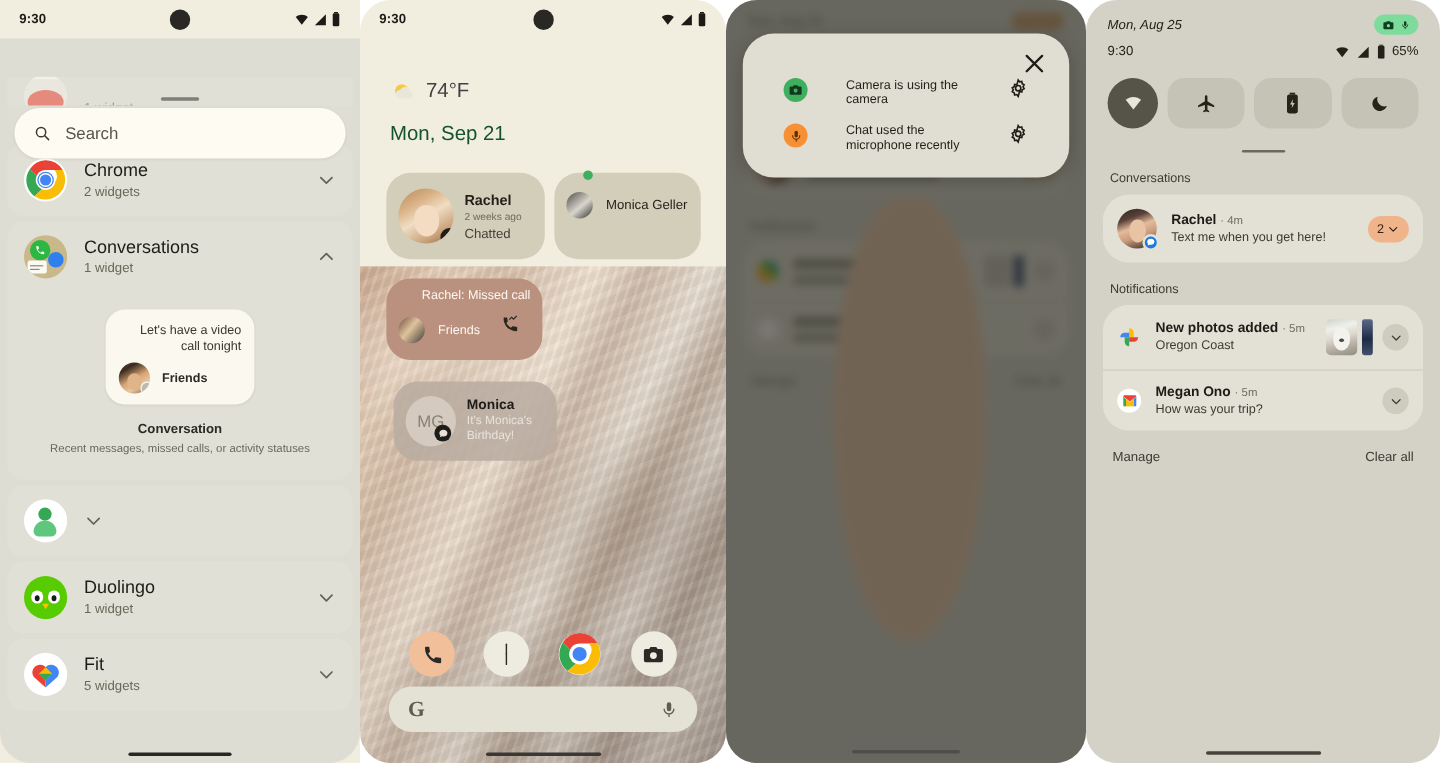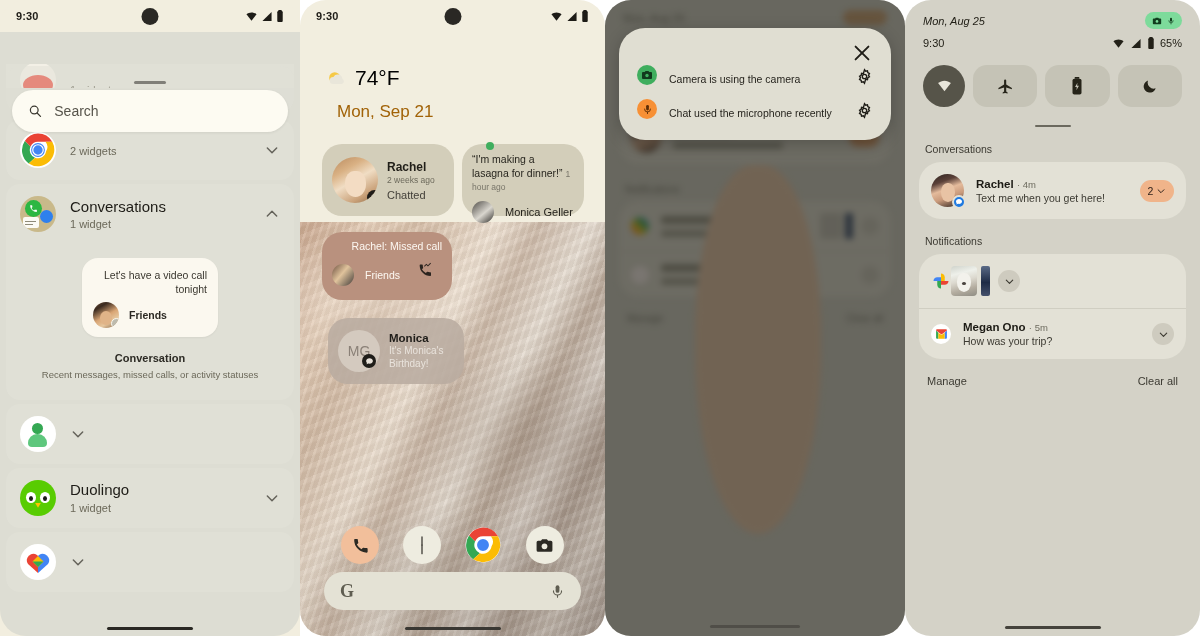--- a/index.html
+++ b/index.html
@@ -89,21 +89,21 @@
   
   .conv-expand {
     background: #e0e0d6;
     margin: 0 6px 4px 6px;
     border-radius: 0 0 14px 14px;
     padding: 4px 10px 18px;
     text-align: center;
     margin-top: -4px;
   }
   .conv-card {
-    width: 136px; margin: 14px auto 0;
+    width: 124px; margin: 14px auto 0;
     background: #fbf8ef; border-radius: 16px;
     padding: 10px 11px 9px;
     text-align: right;
     box-shadow: 0 1px 2px rgba(0,0,0,.05);
   }
   .conv-card-msg { font-size: 10.5px; color: #3a372f; line-height: 1.35; }
   .conv-card-foot { display: flex; align-items: center; margin-top: 6px; }
   .cc-av { width: 26px; height: 26px; border-radius: 50%; position: relative; overflow: hidden; flex: 0 0 auto; }
   .cc-badge {
     position: absolute; right: -3px; bottom: -1px;
@@ -139,22 +139,22 @@
     opacity:.85;
   }
   .wallpaper::after {
     content:''; position:absolute; inset:0;
     background:
       radial-gradient(ellipse 180px 90px at 22% 18%, rgba(255,248,240,.30), transparent 70%),
       radial-gradient(ellipse 200px 120px at 78% 52%, rgba(120,100,85,.22), transparent 70%),
       radial-gradient(ellipse 240px 110px at 50% 88%, rgba(150,140,130,.25), transparent 75%);
   }
   .p2-weather { position: absolute; left: 26px; top: 66px; display: flex; align-items: center; gap: 10px; }
-  .p2-temp { font-size: 21px; color: #000000; }
-  .p2-date { position: absolute; left: 37px; top: 102px; font-size: 17px; color: #a16207; }
+  .p2-temp { font-size: 17px; color: #404040; }
+  .p2-date { position: absolute; left: 25px; top: 102px; font-size: 17px; color: #14532d; }
 
   .hs-card { position: absolute; border-radius: 20px; }
   .hs-rachel {
     left: 22px; top: 144px; width: 132px; height: 72px;
     background: #d3ceba; display: flex; align-items: center; padding: 0 10px;
   }
   .hs-rachel .av { width: 46px; height: 46px; border-radius: 50%; overflow: hidden; position: relative; flex: 0 0 auto; }
   .hs-rachel .meta { margin-left: 9px; }
   .hs-name { font-size: 12px; font-weight: bold; color: #211f19; }
   .hs-ago { font-size: 8.5px; color: #6d6a5c; margin-top: 1px; }
@@ -217,21 +217,21 @@
   .p3 .phone-inner { background: #cfcdc2; }
   .p3-dim { position: absolute; inset: 0; background: rgba(40,40,34,.62); z-index: 3; }
   .p3-ghost { position: absolute; inset: 0; filter: blur(3.4px); }
   .privacy-dialog {
     position: absolute; left: 14px; right: 14px; top: 28px;
     background: #e0ded2; border-radius: 26px;
     padding: 30px 0 14px; z-index: 6;
     box-shadow: 0 4px 16px rgba(0,0,0,.22);
   }
   .pd-close { position: absolute; right: 18px; top: 14px; width: 22px; height: 22px; cursor: pointer; }
-  .pd-row { display: flex; align-items: flex-end; padding: 7px 18px; }
+  .pd-row { display: flex; align-items: flex-start; padding: 7px 34px; gap: 20px; }
   .pd-ic { width: 20px; height: 20px; border-radius: 50%; display: flex; align-items: center; justify-content: center; flex: 0 0 auto; }
   .pd-txt { flex: 1 1 auto; font-size: 10.5px; color: #211f19; margin-left: 12px; }
   .pd-gear { width: 17px; height: 17px; flex: 0 0 auto; }
   .p3-navbar {
     position: absolute; left: 50%; transform: translateX(-50%);
     bottom: 8px; width: 90px; height: 3px; border-radius: 2px;
     background: rgba(60,58,52,.55); z-index: 5;
   }
 
   
@@ -378,20 +378,21 @@
             <svg width="36" height="36" viewBox="0 0 48 48">
               <circle cx="24" cy="24" r="22" fill="#fff"></circle>
               <path d="M24 2a22 22 0 0 1 19 11H24a11 11 0 0 0-10 6.6L6.4 12A22 22 0 0 1 24 2z" fill="#ea4335"></path>
               <path d="M6.4 12l7.6 7.6A11 11 0 0 0 20 34.3L11.6 42A22 22 0 0 1 6.4 12z" fill="#34a853"></path>
               <path d="M43 13a22 22 0 0 1-31.4 29L20 34.3a11 11 0 0 0 14.8-8.6A11 11 0 0 0 34 13z" fill="#fbbc05"></path>
               <circle cx="24" cy="24" r="9.2" fill="#4285f4"></circle>
               <circle cx="24" cy="24" r="7" fill="#4285f4" stroke="#fff" stroke-width="1.6"></circle>
             </svg>
           </div>
           <div class="wr-text">
+            <div class="wr-title">Chrome</div>
             <div class="wr-sub">2 widgets</div>
           </div>
           <svg class="chev" viewBox="0 0 24 24">
               <polyline points="5,9 12,16 19,9" fill="none" stroke="#3b3931" stroke-width="2.2" stroke-linecap="round" stroke-linejoin="round"></polyline>
             </svg>
         </div>
 
         <div class="widget-row" style="border-radius:14px 14px 0 0;margin-bottom:0;">
           <div class="wr-icon" style="background:#c9b98a;">
             <div style="position:absolute;left:5px;top:4px;width:17px;height:17px;border-radius:50%;background:#2cb742;"></div>
@@ -455,20 +456,24 @@
 
         <div class="widget-row">
           <div class="wr-icon" style="background:#fff;">
             <svg width="36" height="36" viewBox="0 0 36 36">
               <path d="M18 29 8 20a6.5 6.5 0 0 1 9-9l1 1z" fill="#ea4335"></path>
               <path d="M18 29l10-9a6.5 6.5 0 0 0-9-9l-1 1z" fill="#4285f4"></path>
               <path d="M18 12l5.5 5.5-5.5 5.5-5.5-5.5z" fill="#fbbc05"></path>
               <path d="M12.5 17.5 18 23l5.5-5.5H18z" fill="#34a853"></path>
             </svg>
           </div>
+          <div class="wr-text">
+            <div class="wr-title">Fit</div>
+            <div class="wr-sub">5 widgets</div>
+          </div>
           <svg class="chev" viewBox="0 0 24 24">
               <polyline points="5,9 12,16 19,9" fill="none" stroke="#3b3931" stroke-width="2.2" stroke-linecap="round" stroke-linejoin="round"></polyline>
             </svg>
         </div>
 
       </div>
       <div class="p1-navbar"></div>
     </div>
   </div>
 
@@ -511,21 +516,20 @@
           </div>
         </div>
         <div class="meta">
           <div class="hs-name">Rachel</div>
           <div class="hs-ago">2 weeks ago</div>
           <div class="hs-act">Chatted</div>
         </div>
       </div>
 
       <div class="hs-card hs-monica">
-        <div class="hs-quote"><span>“I'm making a lasagna for dinner!”</span> <span class="ago">1 hour ago</span></div>
         <div class="row">
           <div class="hs-mg-av"></div>
           <div class="dot-green"></div>
           <div class="hs-mg-name">Monica Geller</div>
         </div>
       </div>
 
       <div class="hs-card hs-missed">
         <div class="t">Rachel: Missed call</div>
         <svg style="position:absolute;right:18px;top:30px;" width="18" height="16" viewBox="0 0 24 24">
@@ -767,20 +771,24 @@
       <div class="sec-title">Notifications</div>
       <div class="card-group">
 
         <div class="n-item">
           <svg width="20" height="20" viewBox="0 0 24 24" style="flex:0 0 auto;">
             <path fill="#fbbc05" d="M12 3c2.5 0 4.5 2 4.5 4.5V12H12z"></path>
             <path fill="#ea4335" d="M21 12c0 2.5-2 4.5-4.5 4.5H12V12z"></path>
             <path fill="#34a853" d="M12 21c-2.5 0-4.5-2-4.5-4.5V12H12z"></path>
             <path fill="#4285f4" d="M3 12c0-2.5 2-4.5 4.5-4.5H12V12z"></path>
           </svg>
+          <div class="n-body">
+            <div class="n-head"><span>New photos added</span> <span class="tm">· <span>5m</span></span></div>
+            <div class="n-sub">Oregon Coast</div>
+          </div>
           <div class="n-thumb dog-thumb"></div>
           <div class="n-thumb2"></div>
           <div class="n-expand">
             <svg width="11" height="11" viewBox="0 0 24 24">
                 <polyline points="5,9 12,16 19,9" fill="none" stroke="#3c3a32" stroke-width="2.4" stroke-linecap="round" stroke-linejoin="round"></polyline>
               </svg>
           </div>
         </div>
 
         <div class="n-item">

